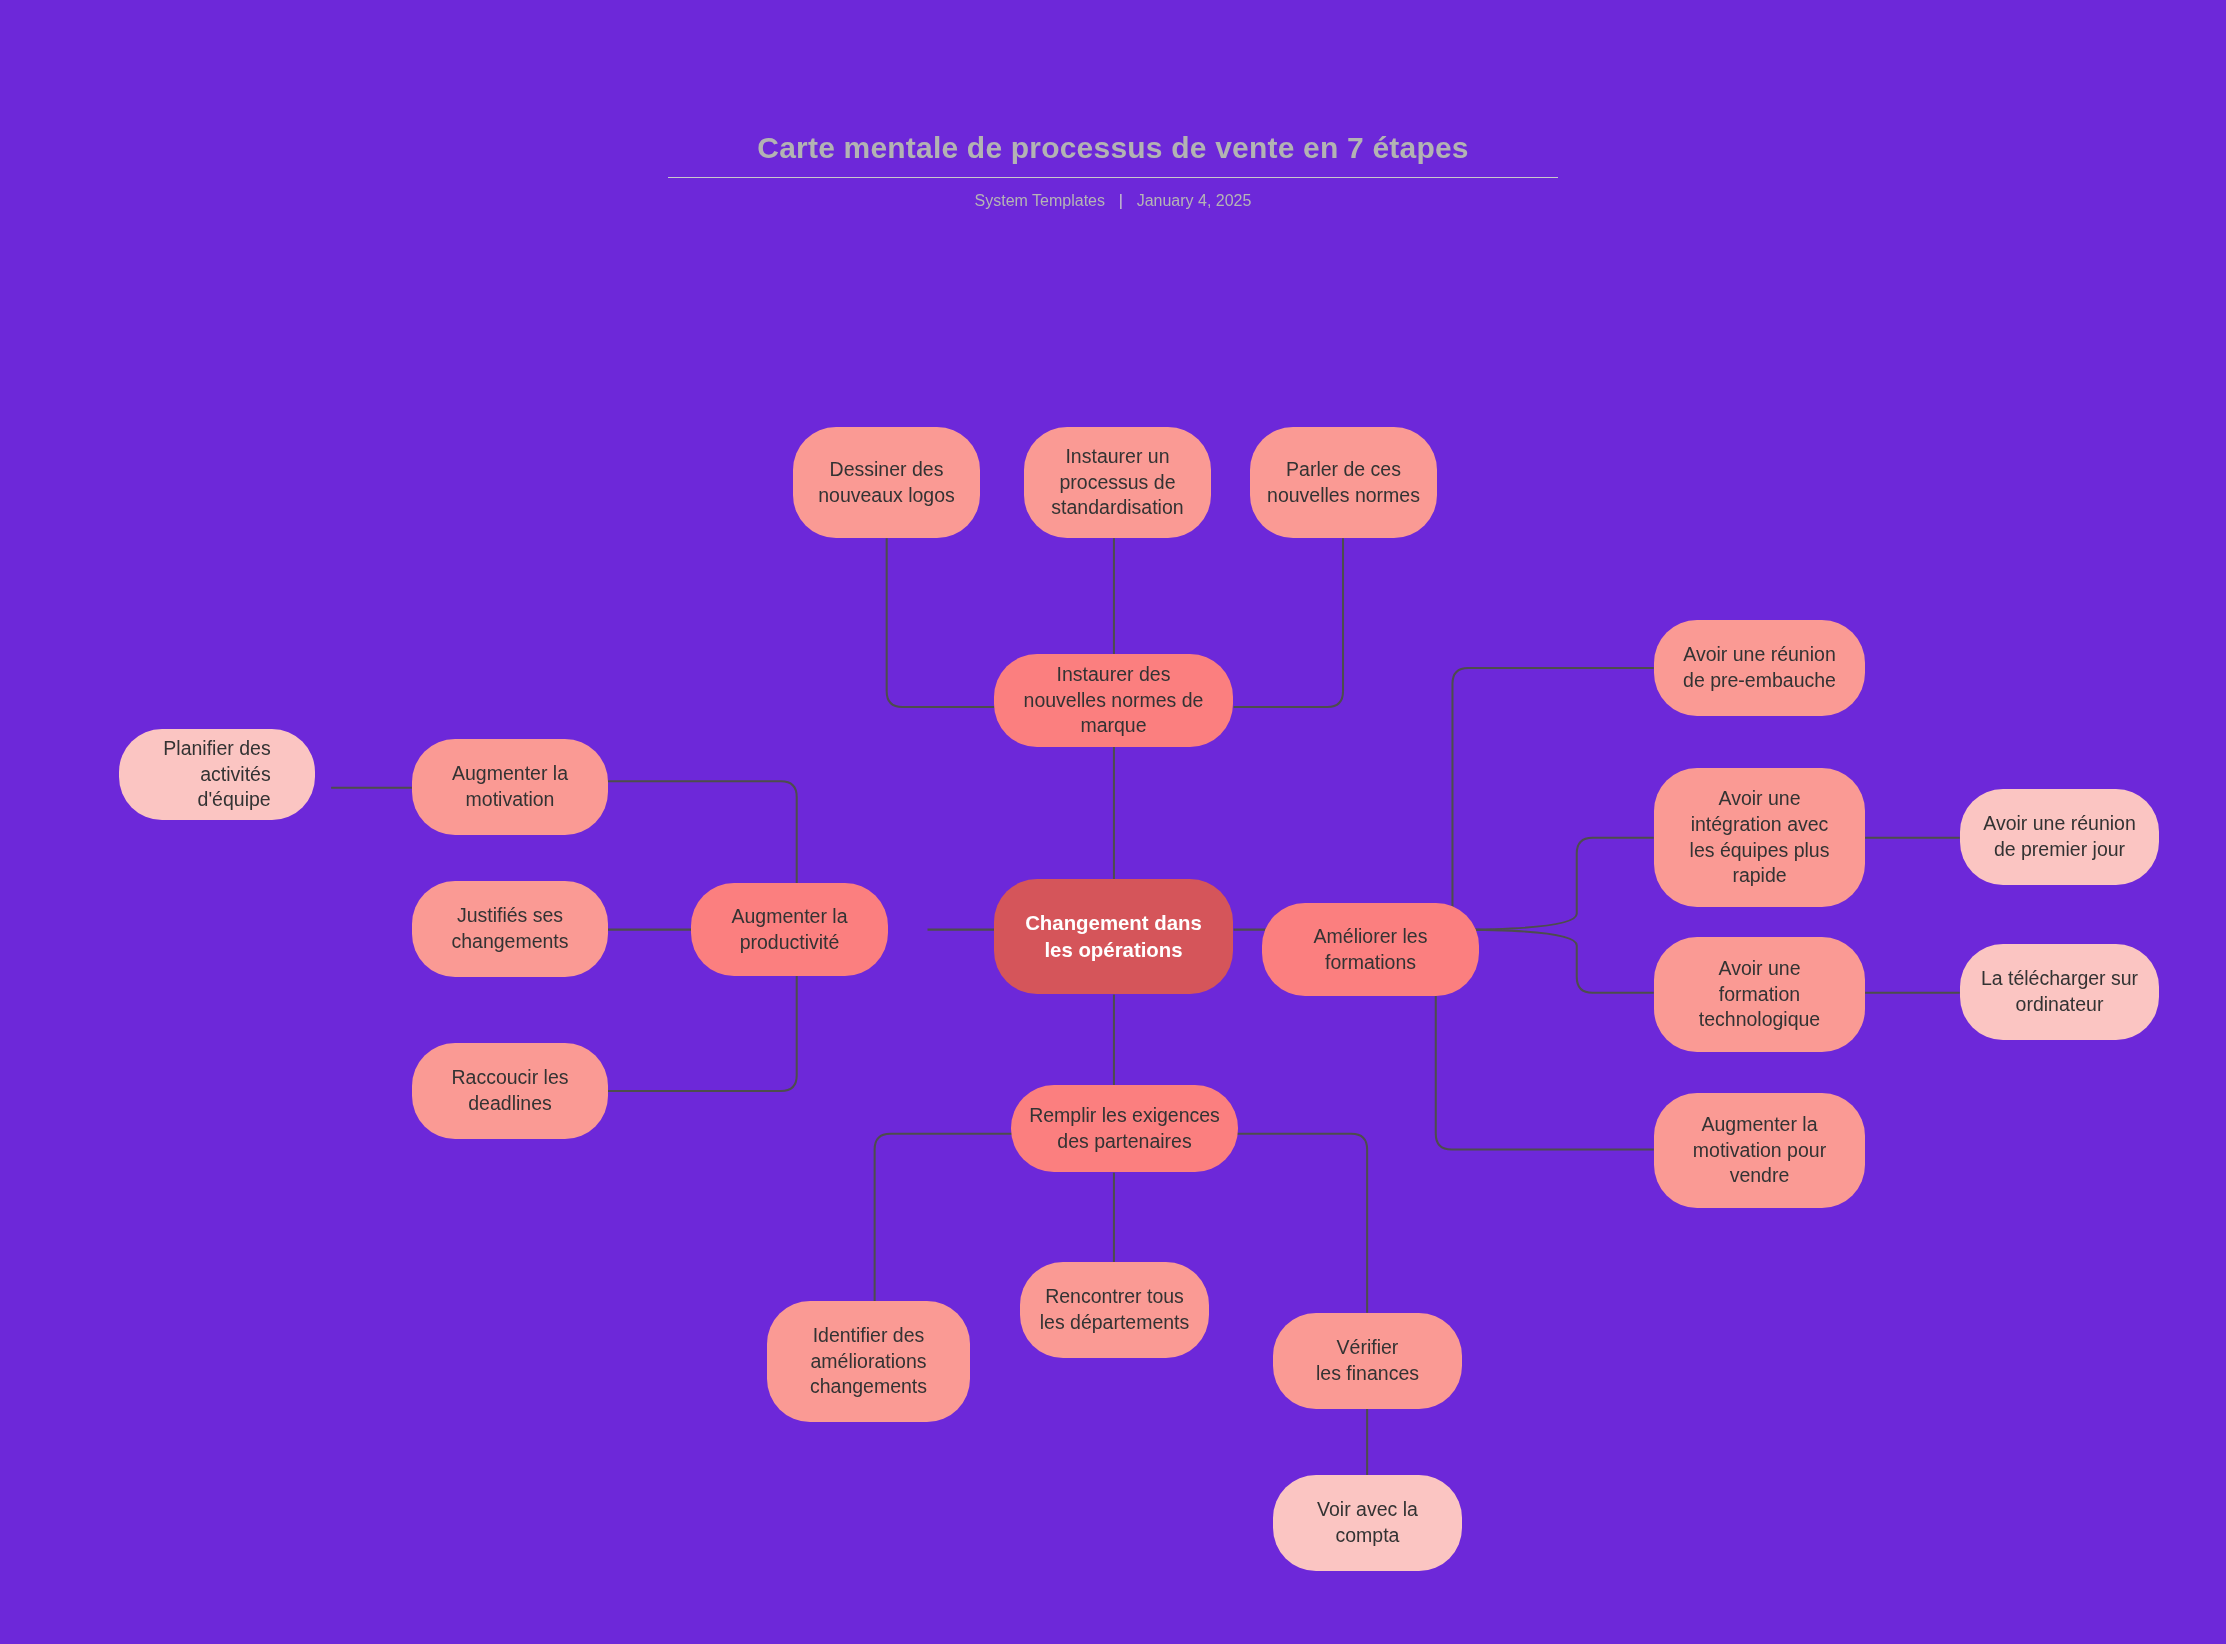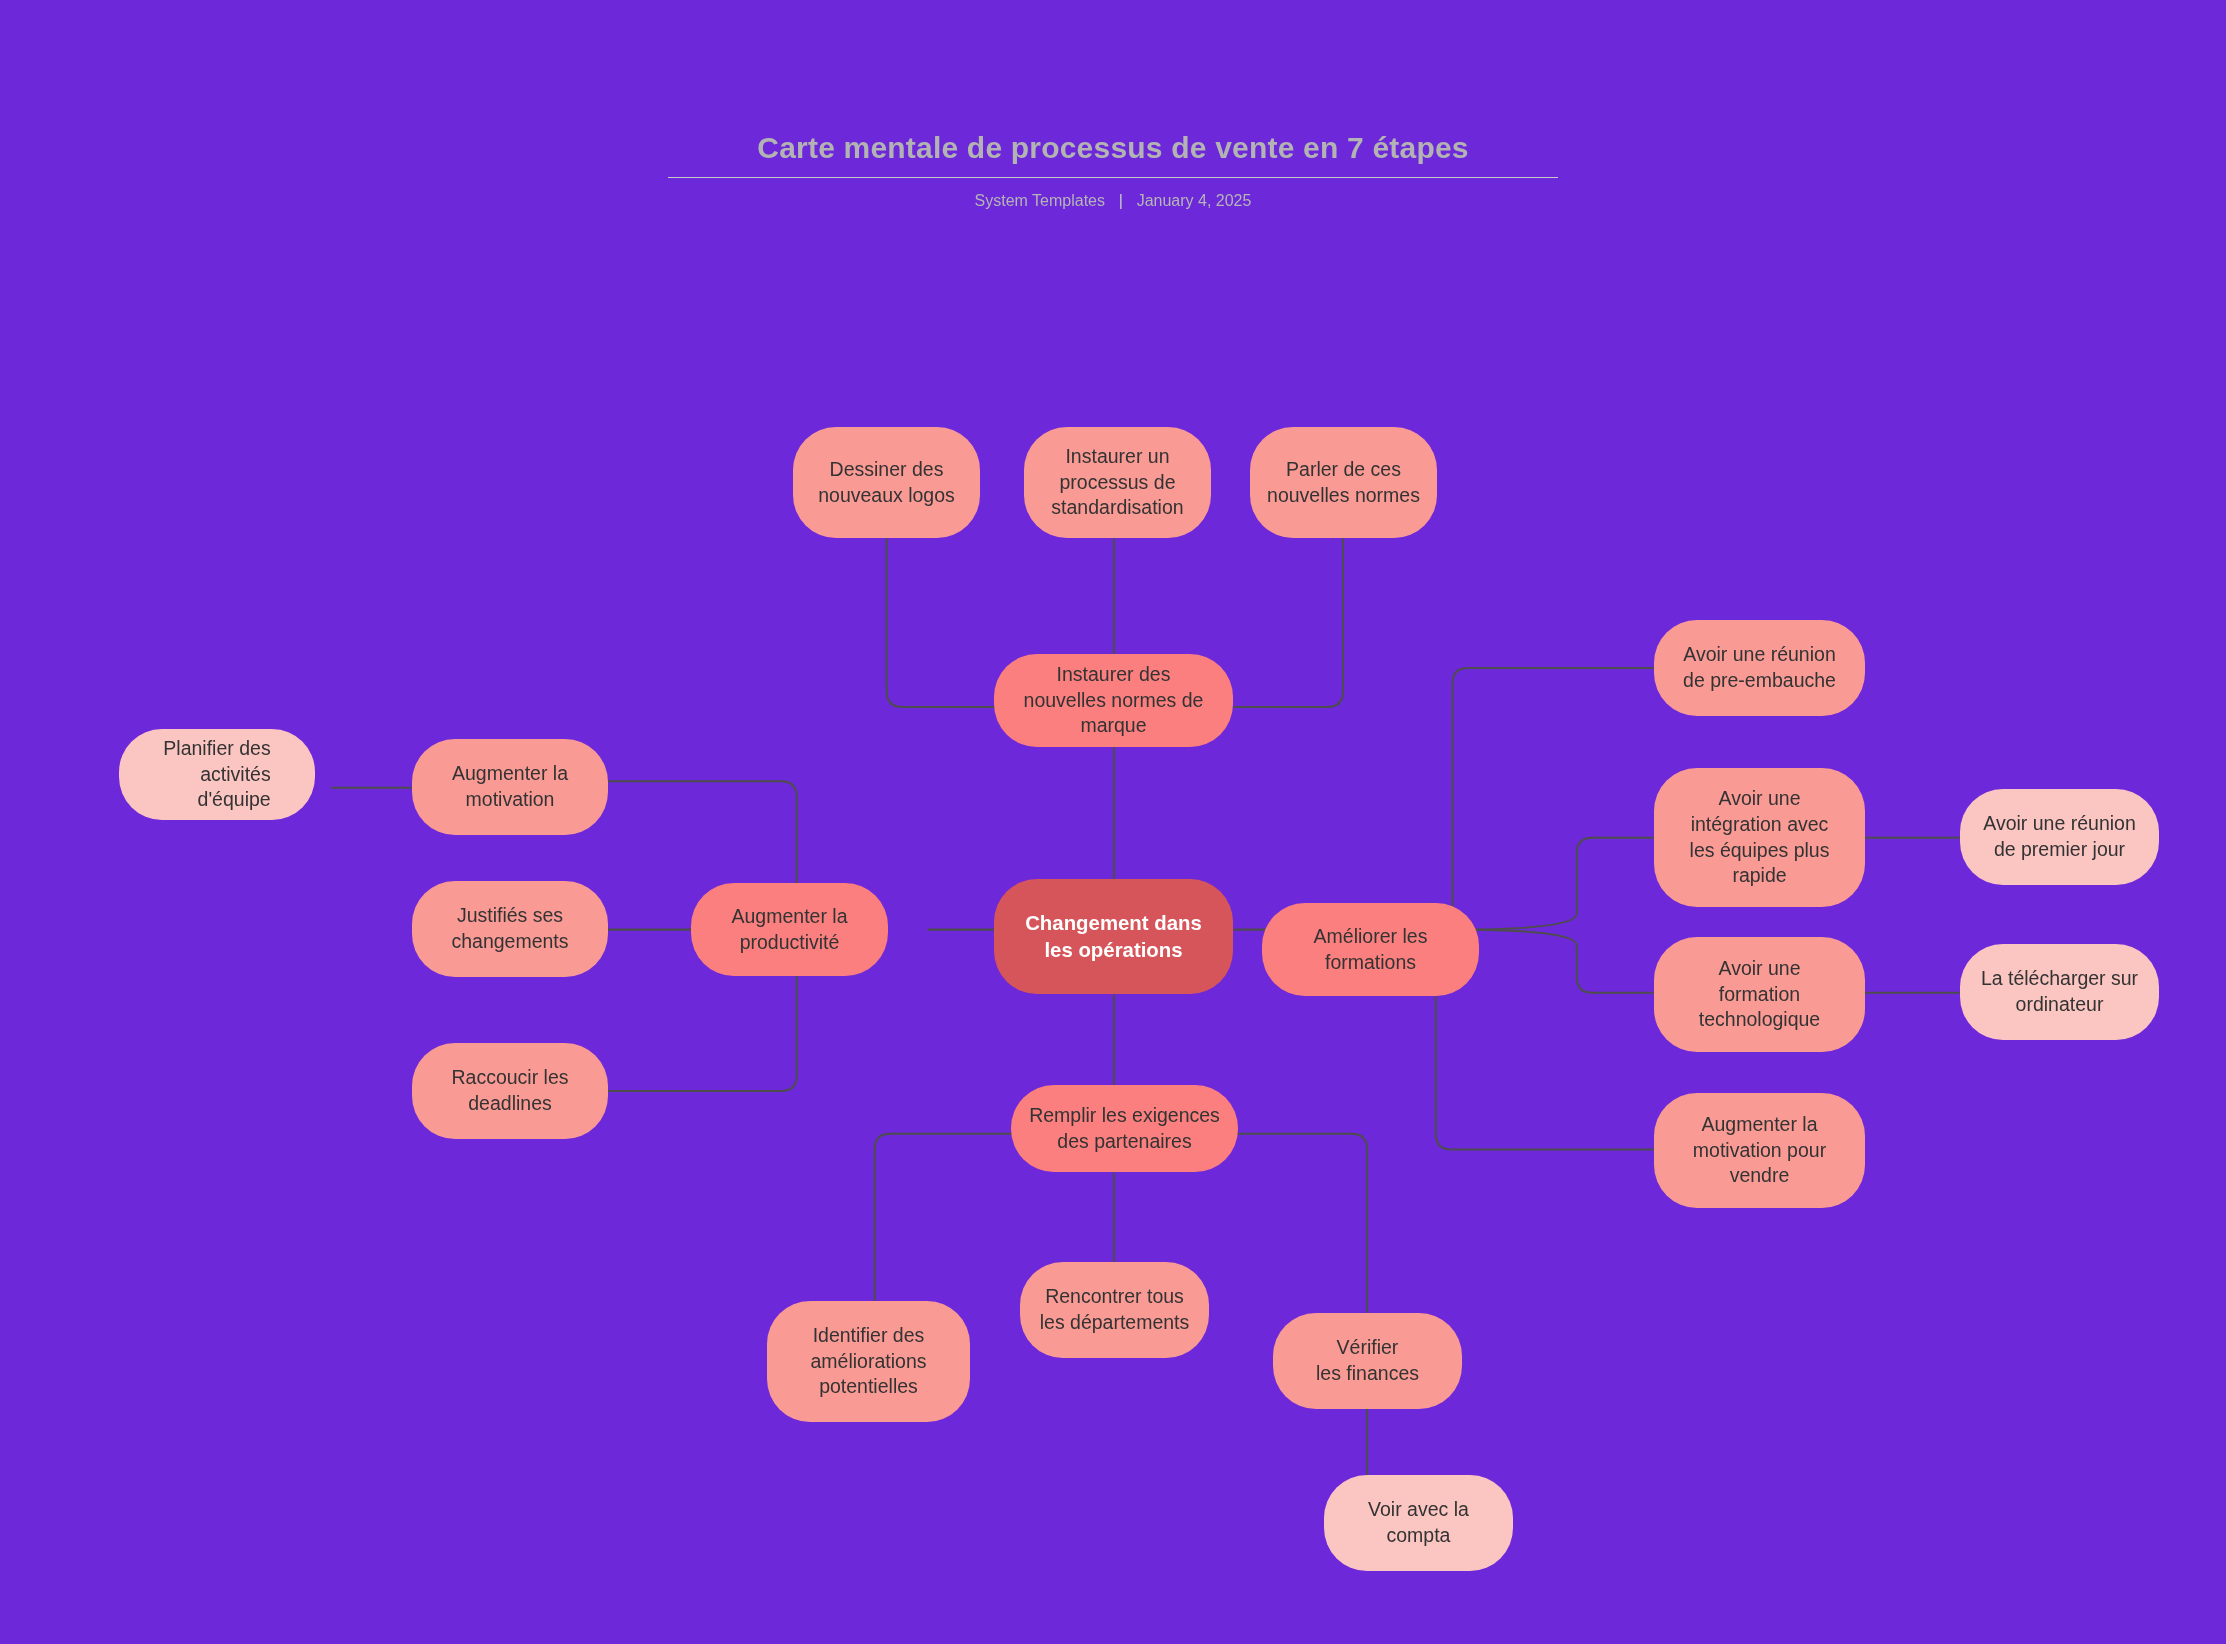--- a/index.html
+++ b/index.html
@@ -199,25 +199,25 @@
 
   <div class="node lvl-2" style="left:1654px; top:1093px; width:211px; height:115px;">Augmenter la
 motivation pour
 vendre</div>
 
   <div class="node lvl-1" style="left:1011px; top:1085px; width:227px; height:87px;">Remplir les exigences
 des partenaires</div>
 
   <div class="node lvl-2" style="left:767px; top:1301px; width:203px; height:121px;">Identifier des
 améliorations
-potentielles</div>
+changements</div>
 
   <div class="node lvl-2" style="left:1020px; top:1262px; width:189px; height:96px;">Rencontrer tous
 les départements</div>
 
   <div class="node lvl-2" style="left:1273px; top:1313px; width:189px; height:96px;">Vérifier
 les finances</div>
 
-  <div class="node lvl-3" style="left:1324px; top:1475px; width:189px; height:96px;">Voir avec la
+  <div class="node lvl-3" style="left:1273px; top:1475px; width:189px; height:96px;">Voir avec la
 compta</div>
 
 </div>
 
 
 </body></html>

